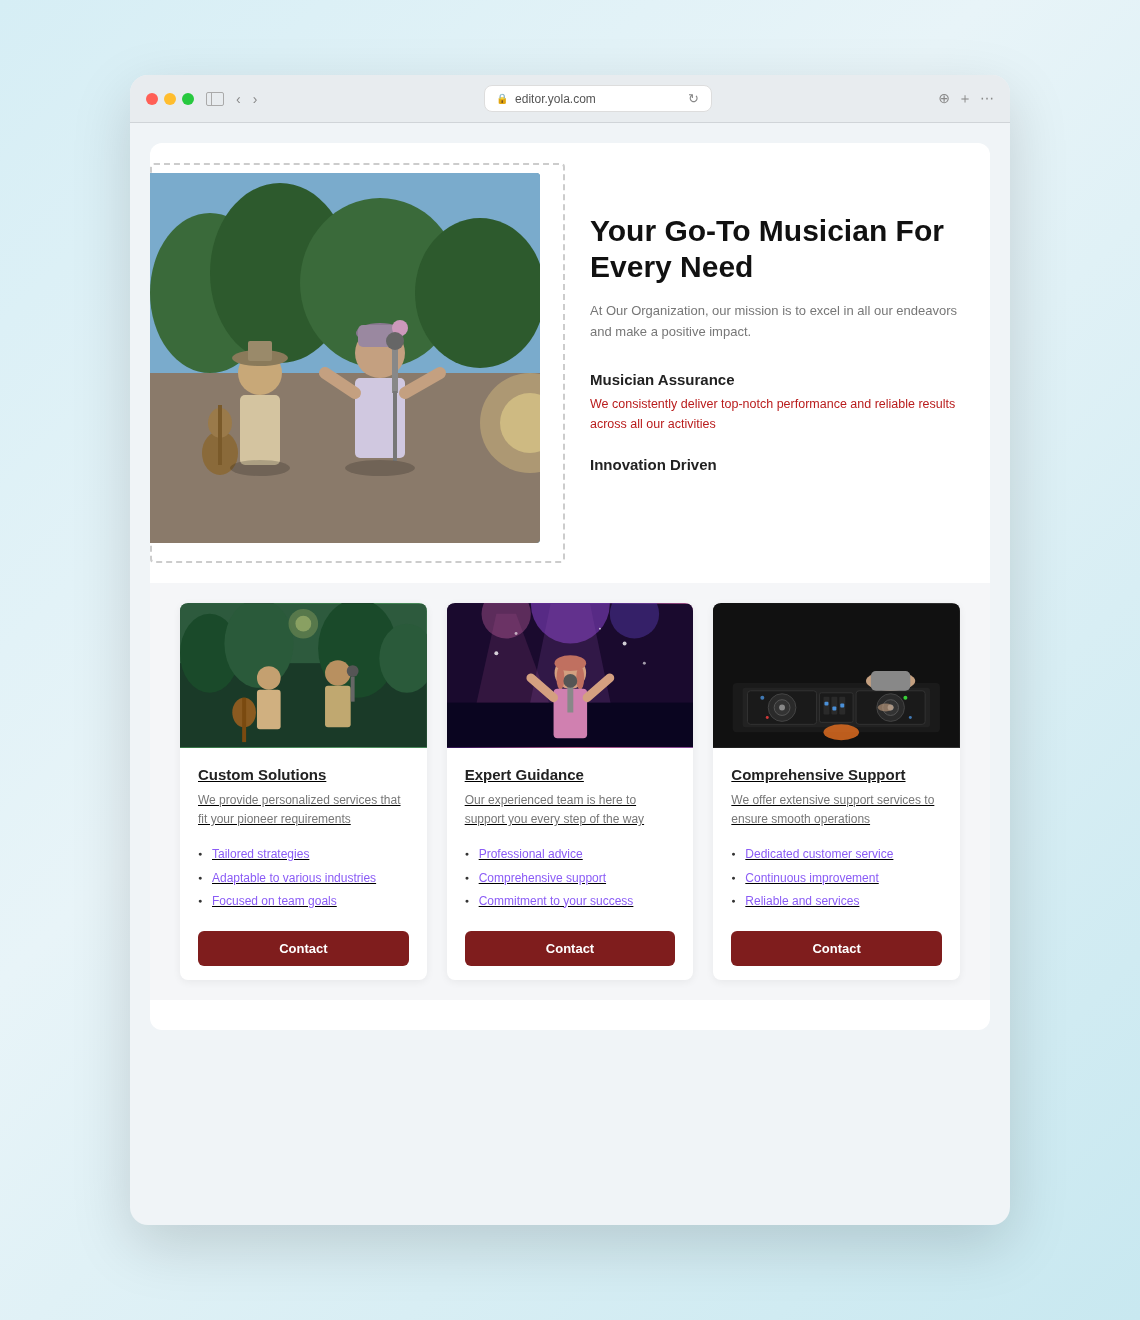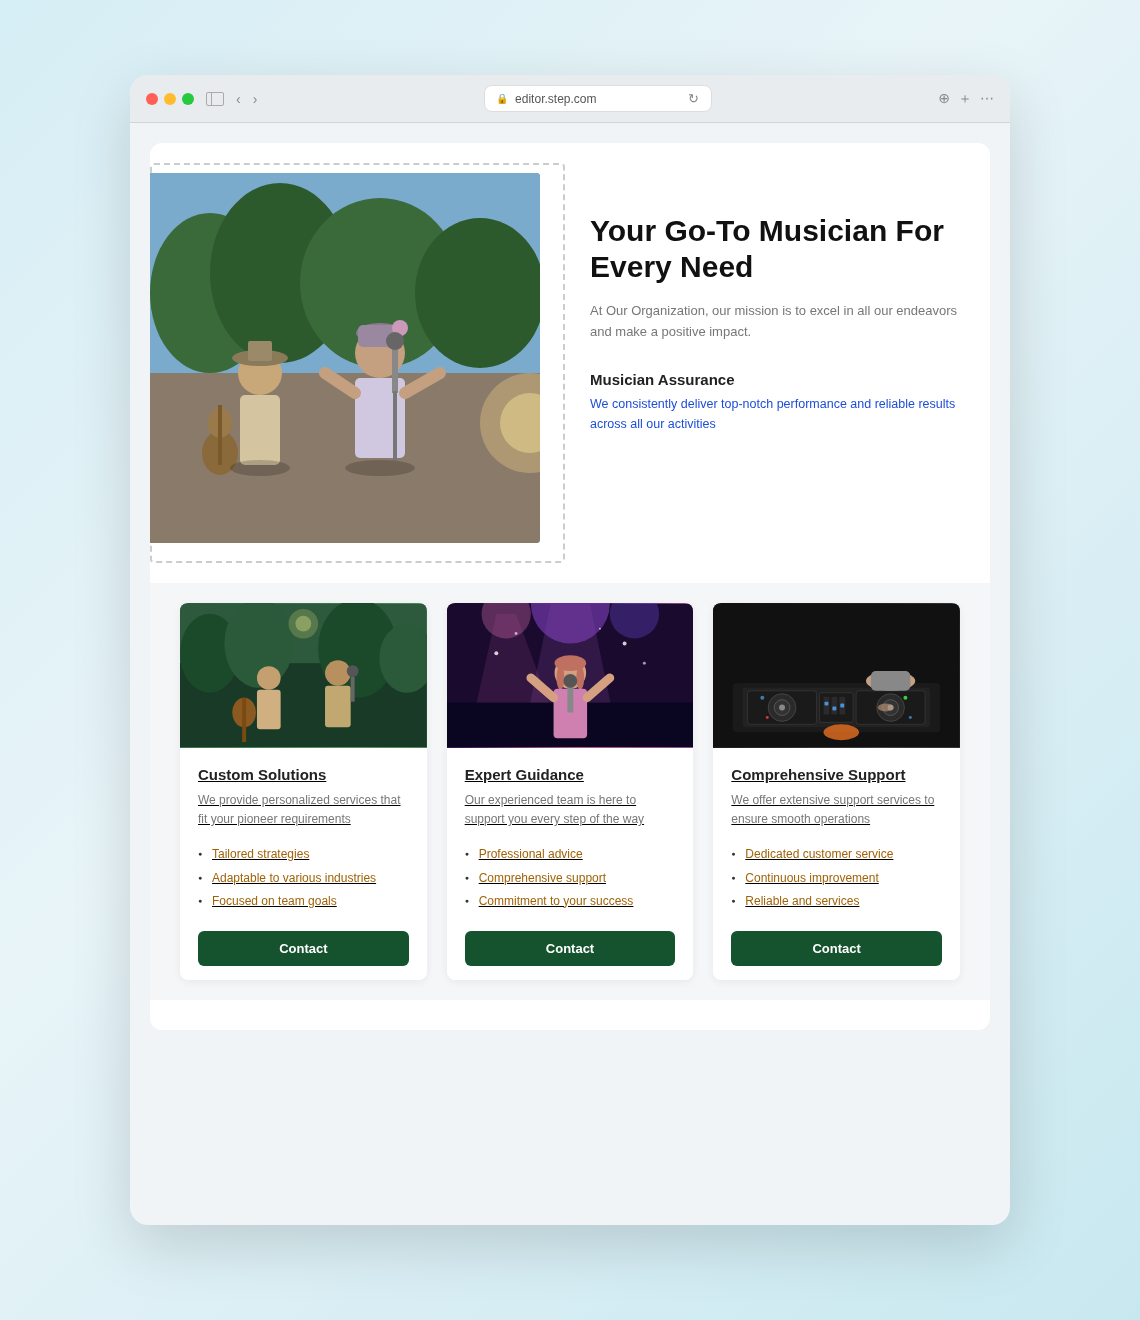--- a/index.html
+++ b/index.html
@@ -176,21 +176,21 @@
 
     .feature-title {
       font-size: 15px;
       font-weight: 700;
       color: #222;
       margin-bottom: 6px;
     }
 
     .feature-description {
       font-size: 12.5px;
-      color: #1d4ed8;
+      color: #b91c1c;
       line-height: 1.6;
     }
 
     
     .cards-section {
       padding: 20px 30px;
       background: #f5f6f8;
     }
 
     .cards-grid {
@@ -244,38 +244,38 @@
       margin-bottom: 14px;
     }
 
     .card-list {
       list-style: none;
       margin-bottom: 18px;
     }
 
     .card-list li {
       font-size: 12px;
-      color: #a16207;
+      color: #8b5cf6;
       padding: 2px 0 2px 14px;
       position: relative;
       line-height: 1.6;
     }
 
     .card-list li::before {
       content: '●';
       position: absolute;
       left: 0;
       font-size: 7px;
       top: 5px;
       color: #333;
     }
 
     .contact-btn {
       width: 100%;
-      background: #14532d;
+      background: #7f1d1d;
       color: white;
       border: none;
       border-radius: 6px;
       padding: 10px;
       font-size: 13px;
       font-weight: 600;
       cursor: pointer;
       text-align: center;
     }
 
@@ -305,21 +305,21 @@
 
     <div class="browser-icon"></div>
 
     <span class="nav-arrow">‹</span>
     <span class="nav-arrow">›</span>
 
     <div class="address-bar-spacer"></div>
 
     <div class="address-bar">
       <span class="lock-icon">🔒</span>
-      <span>editor.step.com</span>
+      <span>editor.yola.com</span>
       <span style="margin-left:auto; color:#888; font-size:13px;">↻</span>
     </div>
 
     <div class="address-bar-spacer"></div>
 
     <div class="browser-actions">
       <span style="font-size:14px; color:#888;">⊕</span>
       <span style="font-size:14px; color:#888;">＋</span>
       <span style="font-size:14px; color:#888;">⋯</span>
     </div>
@@ -385,20 +385,21 @@
       <div class="hero-text">
         <h1 class="hero-title">Your Go-To Musician For Every Need</h1>
         <p class="hero-description">At Our Organization, our mission is to excel in all our endeavors and make a positive impact.</p>
 
         <div class="feature-item">
           <div class="feature-title">Musician Assurance</div>
           <div class="feature-description">We consistently deliver top-notch performance and reliable results across all our activities</div>
         </div>
 
         <div class="feature-item">
+          <div class="feature-title">Innovation Driven</div>
         </div>
       </div>
     </div>
 
     <div class="cards-section">
       <div class="cards-grid">
 
         <div class="card">
           <div class="card-image card-img-1">
             <svg viewBox="0 0 250 145" xmlns="http://www.w3.org/2000/svg" width="100%" height="100%">

